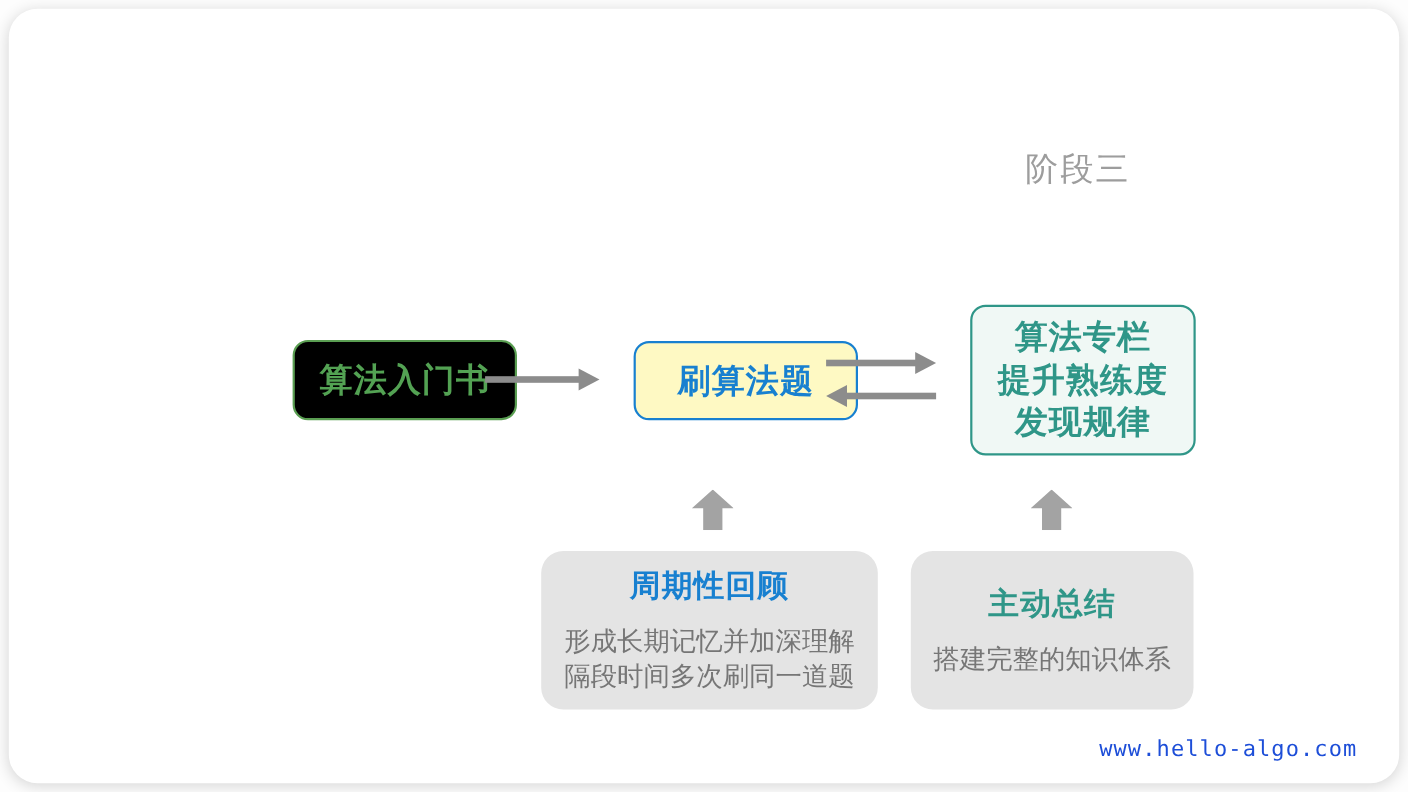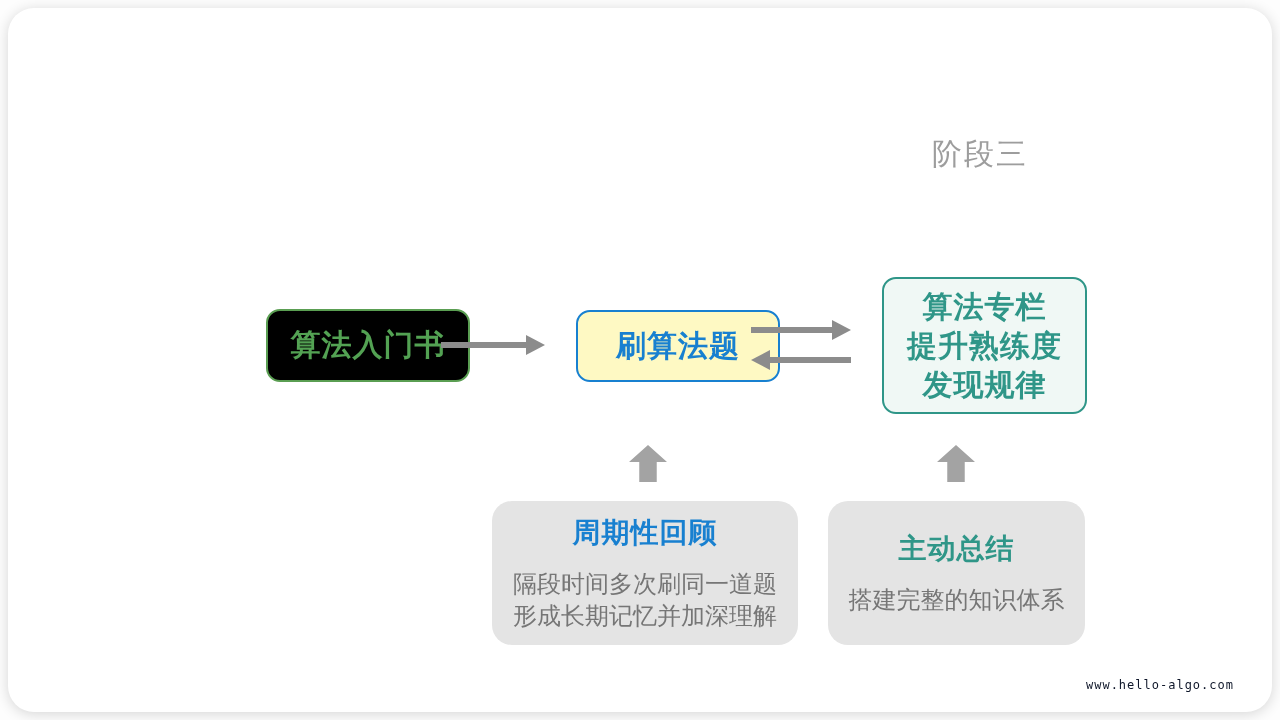--- a/index.html
+++ b/index.html
@@ -58,21 +58,21 @@
   #callout-review{left:484px;width:306px;}
   #callout-summary{left:820px;width:257px;}
   .callout-title{font-size:28px;font-weight:bold;letter-spacing:1px;}
   #callout-review .callout-title{color:#1880d0;}
   #callout-summary .callout-title{color:#2f9688;}
   .callout-body{margin-top:16px;font-size:24px;color:#767676;line-height:32px;text-align:center;}
   
   .watermark{
     position:absolute;right:38px;bottom:20px;
     font-family:"DejaVu Sans Mono","Liberation Mono",monospace;
-    font-size:12px;color:#0f172a;letter-spacing:1px;
+    font-size:20px;color:#1d4ed8;letter-spacing:1px;
   }
 </style>
 </head>
 <body>
 
 <div class="viewport">
   <div class="card">
 
     <div class="stage" id="stage3">
       <div class="stage-title">阶段三</div>
@@ -102,22 +102,22 @@
       <div class="shaft"></div>
       <div class="head"></div>
     </div>
 
     <div class="up-arrow" id="up-arrow-1"></div>
     <div class="up-arrow" id="up-arrow-2"></div>
 
     <div class="callout" id="callout-review">
       <div class="callout-title">周期性回顾</div>
       <div class="callout-body">
+        <div>形成长期记忆并加深理解</div>
         <div>隔段时间多次刷同一道题</div>
-        <div>形成长期记忆并加深理解</div>
       </div>
     </div>
     <div class="callout" id="callout-summary">
       <div class="callout-title">主动总结</div>
       <div class="callout-body">
         <div>搭建完整的知识体系</div>
       </div>
     </div>
 
     <div class="watermark">www.hello-algo.com</div>

